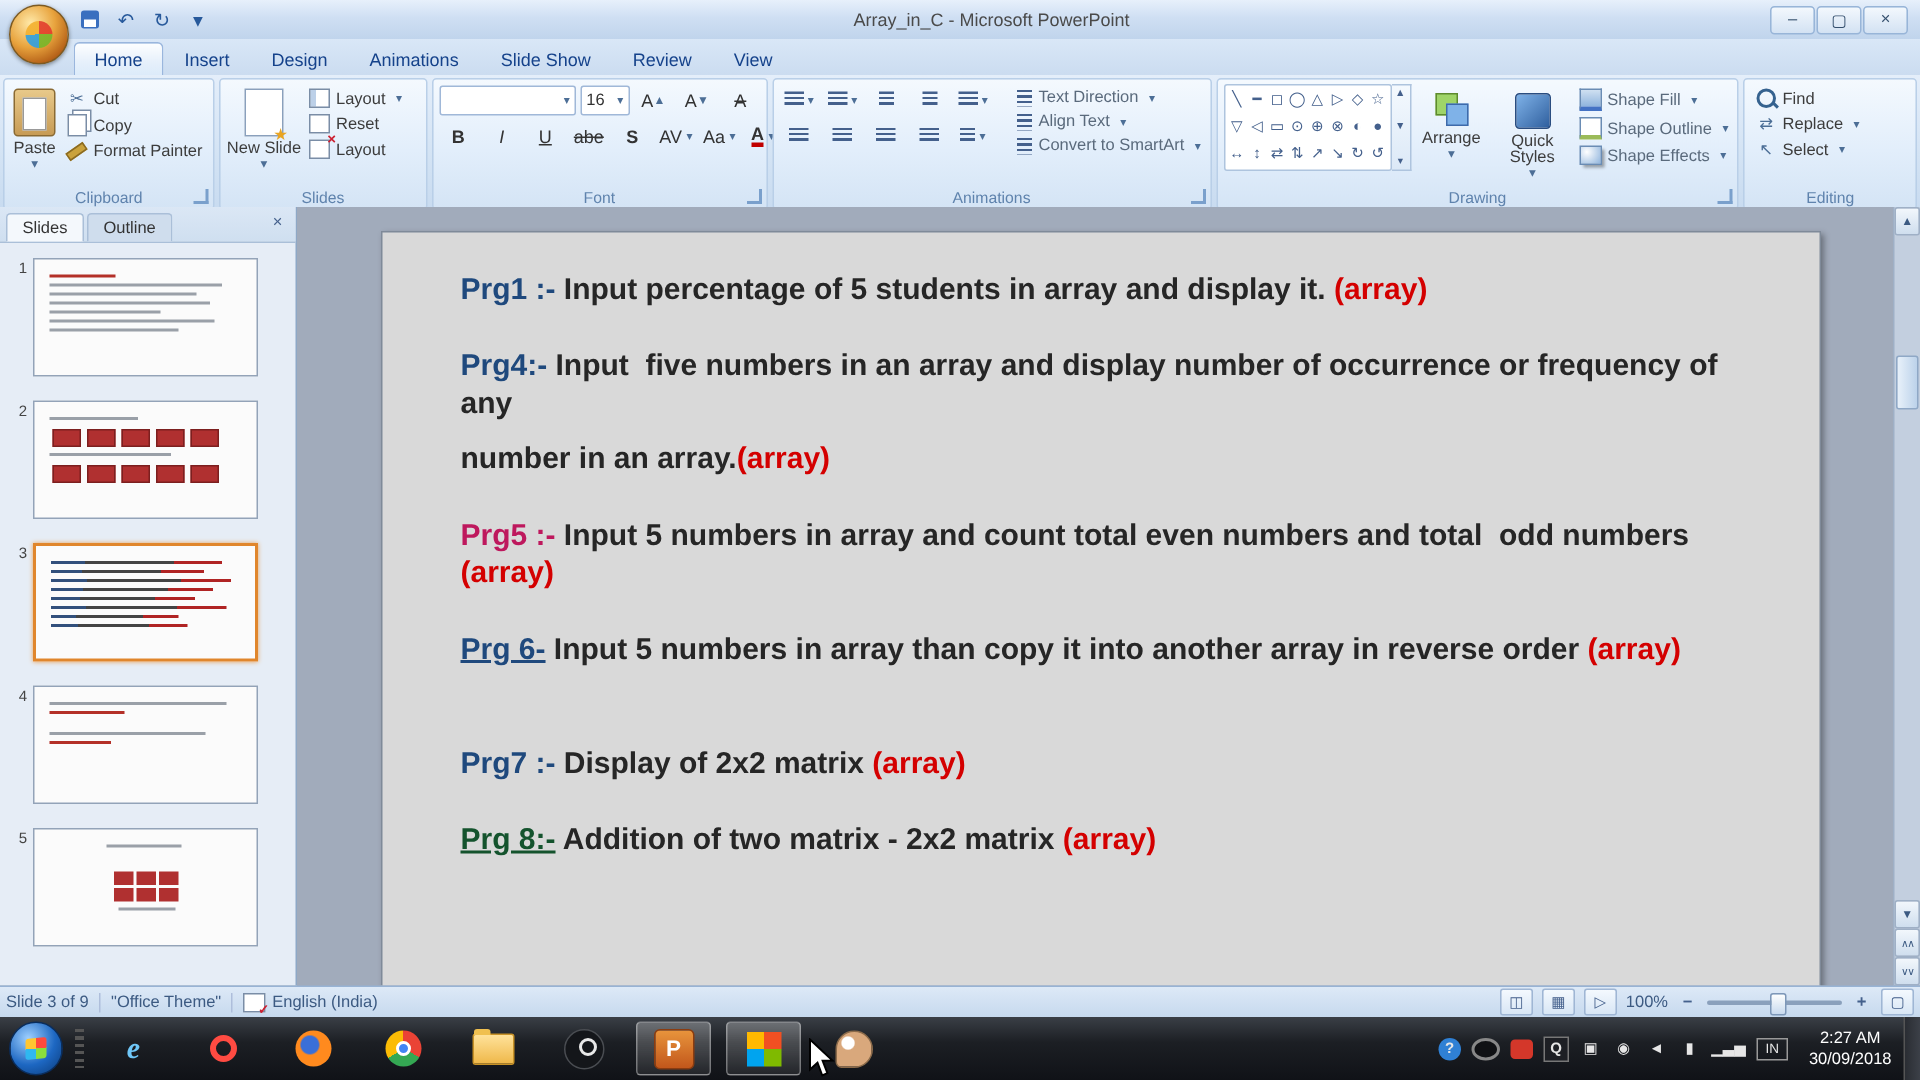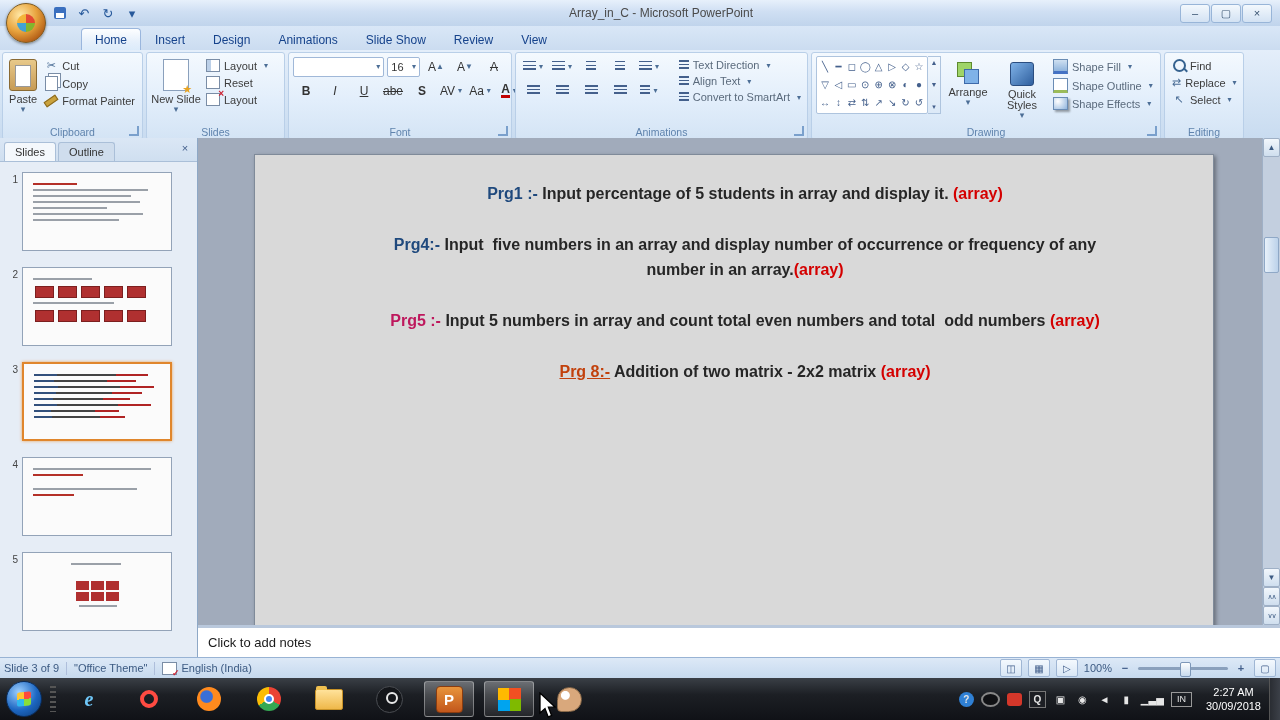--- a/index.html
+++ b/index.html
@@ -20,21 +20,21 @@
     color:#27599b;font-size:13px;border-radius:3px;}
   .floppy{width:12px;height:12px;background:#3a6fbf;border-radius:2px;position:relative;display:inline-block;}
   .floppy::after{content:"";position:absolute;left:2px;bottom:1px;width:8px;height:5px;background:#fff;}
   .win-title{flex:1;text-align:center;font-size:12px;color:#4a4a4a;}
   .win-controls{display:flex;gap:1px;margin-right:8px;}
   .wc{width:28px;height:17px;display:flex;align-items:center;justify-content:center;font-size:11px;color:#35506e;
     background:linear-gradient(#f3f8fd,#d3e2f3);border:1px solid #98b5d8;border-radius:3px;}
 
   
   .tabstrip{position:absolute;top:26px;left:0;right:0;height:24px;
-    background:linear-gradient(#d9e7f7,#cbdcf0);display:flex;align-items:flex-end;padding-left:81px;}
+    background:linear-gradient(#d9e7f7,#cbdcf0);display:flex;align-items:flex-end;padding-left:49px;}
   .rtab{padding:4px 13px 3px;font-size:12px;color:#15428b;border:1px solid transparent;border-bottom:none;
     border-radius:4px 4px 0 0;}
   .rtab.active{background:linear-gradient(#fdfeff,#e6f0fb 60%,#dcebfa);border-color:#9ab6dd;color:#15428b;}
 
   
   .ribbon{position:absolute;top:50px;left:0;right:0;height:88px;
     background:linear-gradient(#e4eefa,#d3e3f4 60%,#c8dbf0);border-bottom:1px solid #8fb0d5;
     display:flex;align-items:stretch;padding:2px 2px 0 2px;gap:3px;}
   .rgroup{position:relative;border:1px solid #b9cfe8;border-radius:3px;
     background:linear-gradient(#f4f9fe,#e2eefb 55%,#d4e4f5);padding:3px 4px 16px 4px;box-sizing:border-box;}
@@ -118,23 +118,23 @@
   .ta-bars i{width:17px;height:10px;background:#b03030;border:1px solid #7c1f1f;}
   .ta-gap{height:8px;}
   .ta-matrix{display:grid;grid-template-columns:repeat(3,13px);gap:2px;justify-content:center;margin-top:16px;}
   .ta-matrix i{height:9px;background:#b03030;}
 
   .rightcol{flex:1;display:flex;flex-direction:column;min-width:0;}
   .editor{position:relative;flex:1;background:#a1abbb;overflow:hidden;}
   .slide{position:absolute;left:56px;top:16px;width:958px;height:640px;background:#d9d9d9;
     border:1px solid #7f8a99;box-shadow:2px 2px 4px rgba(0,0,0,.35);}
   .slide-text{padding:26px 30px 0 52px;}
-  .sline{margin:26px 0 0;font-size:16px;font-weight:bold;line-height:25px;color:#262626;text-align:center;}
+  .sline{margin:26px 0 0;font-size:20px;font-weight:bold;line-height:25px;color:#262626;}
   .sline:first-child{margin-top:0;}
-  .sline.cont{margin-top:0;}
+  .sline.cont{margin-top:12px;}
   .sline.gap{margin-top:51px;}
   .sline span{white-space:pre-wrap;}
   .pfx.ul{text-decoration:underline;}
 
   .vscroll{position:absolute;top:0;right:0;bottom:0;width:17px;background:#c3cfdf;border-left:1px solid #9fb0c6;
     display:flex;flex-direction:column;align-items:stretch;}
   .sarrow{height:17px;display:flex;align-items:center;justify-content:center;font-size:8px;color:#3c5a82;
     background:linear-gradient(#f2f7fc,#cfdeee);border:1px solid #9fb0c6;border-radius:2px;}
   .strack{flex:1;position:relative;}
   .sthumb{position:absolute;top:80px;left:1px;right:1px;height:34px;border-radius:2px;
@@ -481,21 +481,21 @@
             <span class="swatch-fx"></span>
             <span>Shape Effects</span>
             <i class="dd2">▾</i>
           </div>
         </div>
       </div>
       <div class="g-label">Drawing</div>
       <span class="launcher"></span>
     </div>
 
-    <div class="rgroup" style="width:80px;">
+    <div class="rgroup" style="width:116px;">
       <div class="scol">
         <div class="sbtn">
           <span class="si">
               <span class="mag"></span>
             </span>
           <span>Find</span>
         </div>
         <div class="sbtn">
           <span class="si">⇄</span>
           <span>Replace</span>
@@ -595,35 +595,34 @@
     </div>
 
     <div class="rightcol">
       <div class="editor">
         <div class="slide">
           <div class="slide-text">
               <p class="sline"><span class="pfx" style="color: rgb(31, 73, 125);">Prg1 :-</span><span class="bdy"> Input percentage of 5 students in array and display it. </span><span class="sfx" style="color: rgb(212, 0, 0);">(array)</span></p>
               <p class="sline"><span class="pfx" style="color: rgb(31, 73, 125);">Prg4:-</span><span class="bdy"> Input  five numbers in an array and display number of occurrence or frequency of any</span></p>
               <p class="sline cont"><span class="bdy">number in an array.</span><span class="sfx" style="color: rgb(212, 0, 0);">(array)</span></p>
               <p class="sline"><span class="pfx" style="color: #be185d;">Prg5 :-</span><span class="bdy"> Input 5 numbers in array and count total even numbers and total  odd numbers </span><span class="sfx" style="color: rgb(212, 0, 0);">(array)</span></p>
-              <p class="sline"><span class="pfx ul" style="color: #c2410c;">Prg 8:-</span><span class="bdy"> Addition of two matrix - 2x2 matrix </span><span class="sfx" style="color: rgb(212, 0, 0);">(array)</span></p>
+              <p class="sline"><span class="pfx ul" style="color: rgb(31, 73, 125);">Prg 6-</span><span class="bdy"> Input 5 numbers in array than copy it into another array in reverse order </span><span class="sfx" style="color: rgb(212, 0, 0);">(array)</span></p>
+              <p class="sline gap"><span class="pfx" style="color: rgb(31, 73, 125);">Prg7 :-</span><span class="bdy"> Display of 2x2 matrix </span><span class="sfx" style="color: rgb(212, 0, 0);">(array)</span></p>
+              <p class="sline"><span class="pfx ul" style="color: #14532d;">Prg 8:-</span><span class="bdy"> Addition of two matrix - 2x2 matrix </span><span class="sfx" style="color: rgb(212, 0, 0);">(array)</span></p>
             </div>
         </div>
         <div class="vscroll">
           <div class="sarrow">▲</div>
           <div class="strack">
             <div class="sthumb"></div>
           </div>
           <div class="sarrow">▼</div>
           <div class="sarrow nav">∧∧</div>
           <div class="sarrow nav">∨∨</div>
         </div>
-      </div>
-      <div class="notes">
-        <span>Click to add notes</span>
       </div>
     </div>
   </div>
 
   <div class="statusbar">
     <span>Slide 3 of 9</span>
     <span class="sdiv"></span>
     <span>"Office Theme"</span>
     <span class="sdiv"></span>
     <span class="spell"></span>

